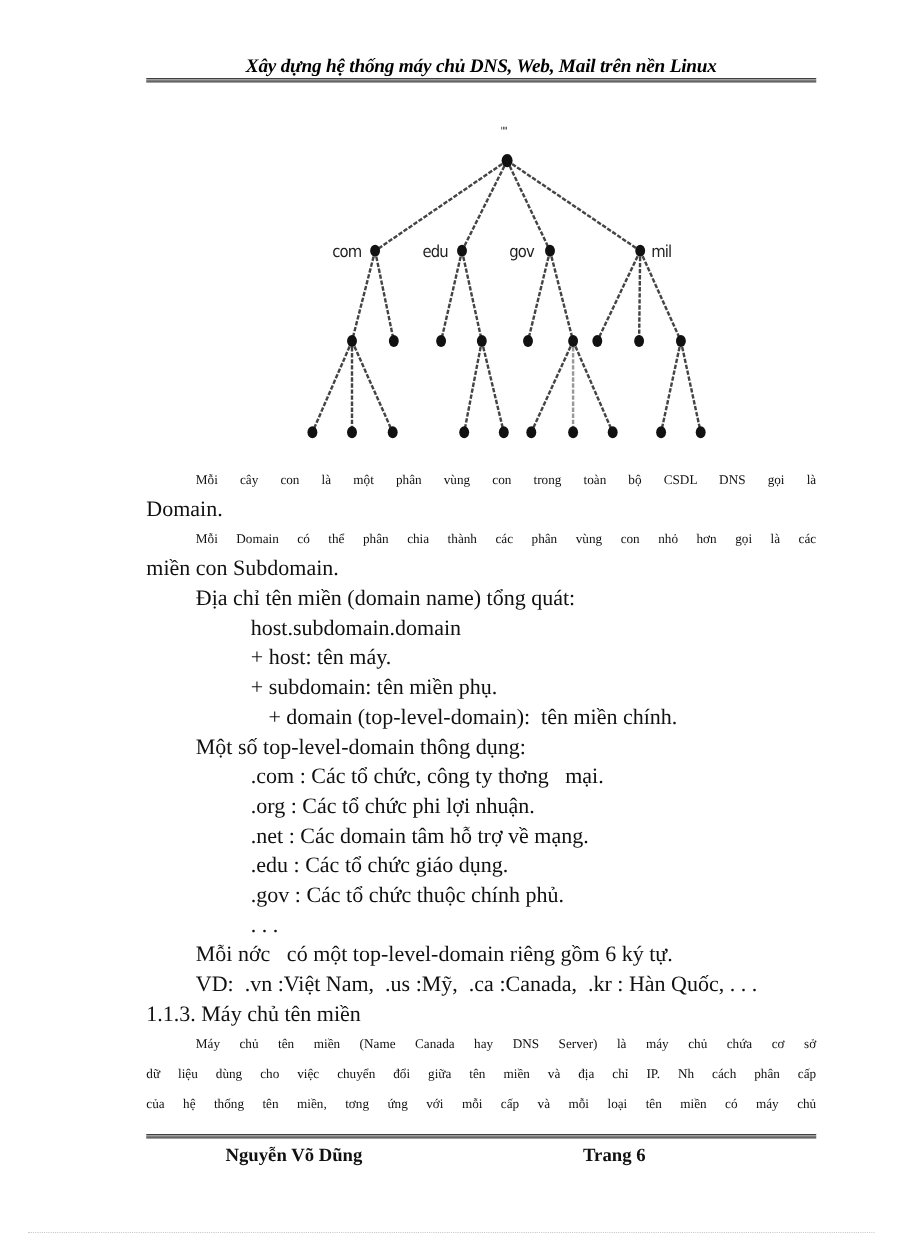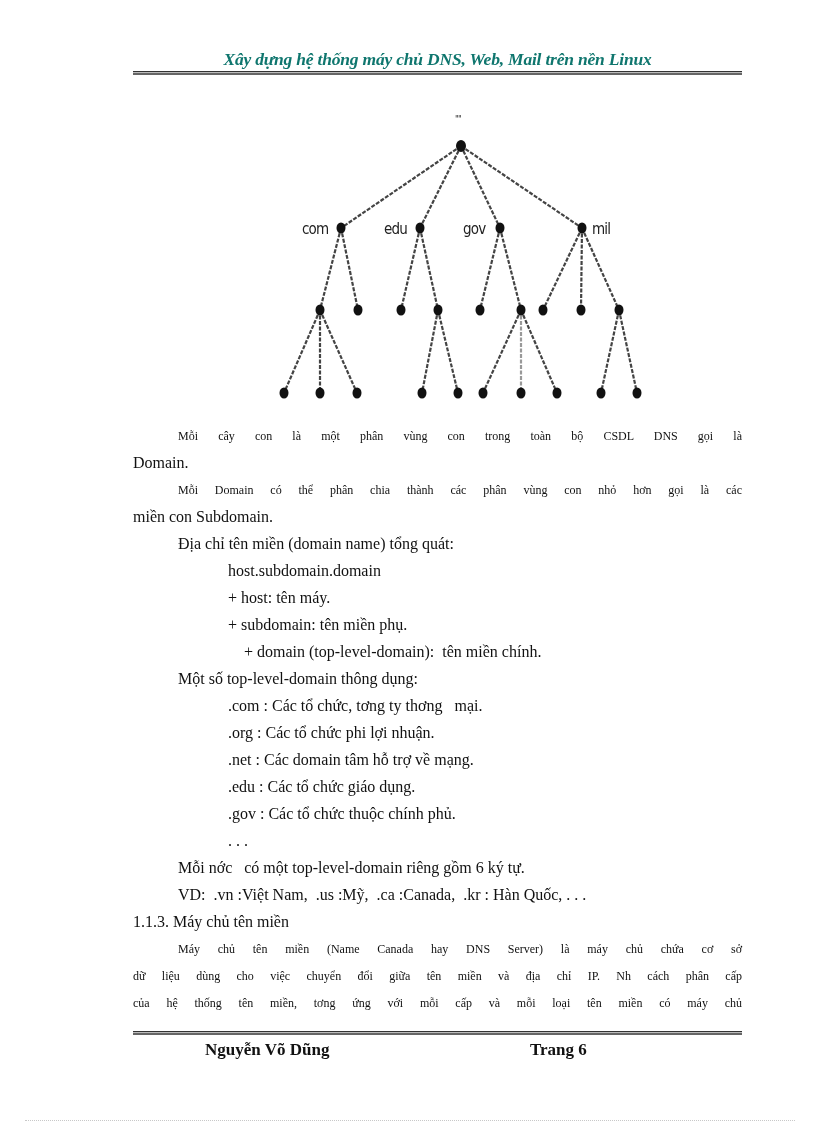--- a/index.html
+++ b/index.html
@@ -1,28 +1,28 @@
 <!DOCTYPE html>
 <html><head>
 <meta charset="utf-8">
 <style>
   html, body { margin: 0; padding: 0; background: #ffffff; }
   body { width: 816px; height: 1123px; position: relative; overflow: hidden;
          font-family: "Liberation Serif", "DejaVu Serif", serif; color: #111; }
   .header-title { position: absolute; left: 133px; width: 609px; top: 49px;
     text-align: center; font-style: italic; font-weight: bold; font-size: 17.5px;
-    letter-spacing: -0.2px; color: #0f766e; }
+    letter-spacing: -0.2px; color: #000000; }
   .rule { position: absolute; left: 133px; width: 609px; height: 4px;
     border-top: 1px solid #333; border-bottom: 2px solid #666; box-sizing: border-box;
     background: #bbb; }
   .rule.top { top: 71px; }
   .rule.bottom { top: 1031px; }
   .figure { position: absolute; left: 250px; top: 105px; width: 420px; height: 315px; }
   .figure svg { width: 420px; height: 315px; display: block; }
-  .line { position: absolute; font-size: 16px; line-height: 20px; white-space: pre; }
+  .line { position: absolute; font-size: 20px; line-height: 20px; white-space: pre; }
   .justify { position: absolute; left: 133px; width: 609px; font-size: 12px;
     line-height: 20px; text-align: justify; text-align-last: justify; white-space: normal; }
   .footer-name, .footer-page { position: absolute; top: 1040px; font-weight: bold;
     font-size: 17px; }
   .footer-name { left: 205px; }
   .footer-page { left: 530px; }
   .dotted-edge { position: absolute; left: 25px; width: 770px; top: 1120px; height: 0;
     border-top: 1px dotted #c8c8c8; }
 </style>
 </head>
@@ -109,21 +109,21 @@
   <div class="justify" style="top:480px; text-indent:45px;">Mỗi Domain có thể phân chia thành các phân vùng con nhỏ hơn gọi là các</div>
   <div class="line" style="left:133px; top:507px;">miền con Subdomain.</div>
 
   <div class="line" style="left:178px; top:534px;text-align:right;">Địa chỉ tên miền (domain name) tổng quát:</div>
   <div class="line" style="left:228px; top:561px;">host.subdomain.domain</div>
   <div class="line" style="left:228px; top:588px;">+ host: tên máy.</div>
   <div class="line" style="left:228px; top:615px;">+ subdomain: tên miền phụ.</div>
   <div class="line" style="left:244px; top:642px;">+ domain (top-level-domain):  tên miền chính.</div>
 
   <div class="line" style="left:178px; top:669px;">Một số top-level-domain thông dụng:</div>
-  <div class="line" style="left:228px; top:696px;">.com : Các tổ chức, tơng ty thơng   mại.</div>
+  <div class="line" style="left:228px; top:696px;">.com : Các tổ chức, công ty thơng   mại.</div>
   <div class="line" style="left:228px; top:723px;">.org : Các tổ chức phi lợi nhuận.</div>
   <div class="line" style="left:228px; top:750px;">.net : Các domain tâm hỗ trợ về mạng.</div>
   <div class="line" style="left:228px; top:777px;">.edu : Các tổ chức giáo dụng.</div>
   <div class="line" style="left:228px; top:804px;">.gov : Các tổ chức thuộc chính phủ.</div>
   <div class="line" style="left:228px; top:831px;">. . .</div>
 
   <div class="line" style="left:178px; top:858px;">Mỗi nớc   có một top-level-domain riêng gồm 6 ký tự.</div>
   <div class="line" style="left:178px; top:885px;">VD:  .vn :Việt Nam,  .us :Mỹ,  .ca :Canada,  .kr : Hàn Quốc, . . .</div>
 
   <div class="line" style="left:133px; top:912px;">1.1.3. Máy chủ tên miền</div>

